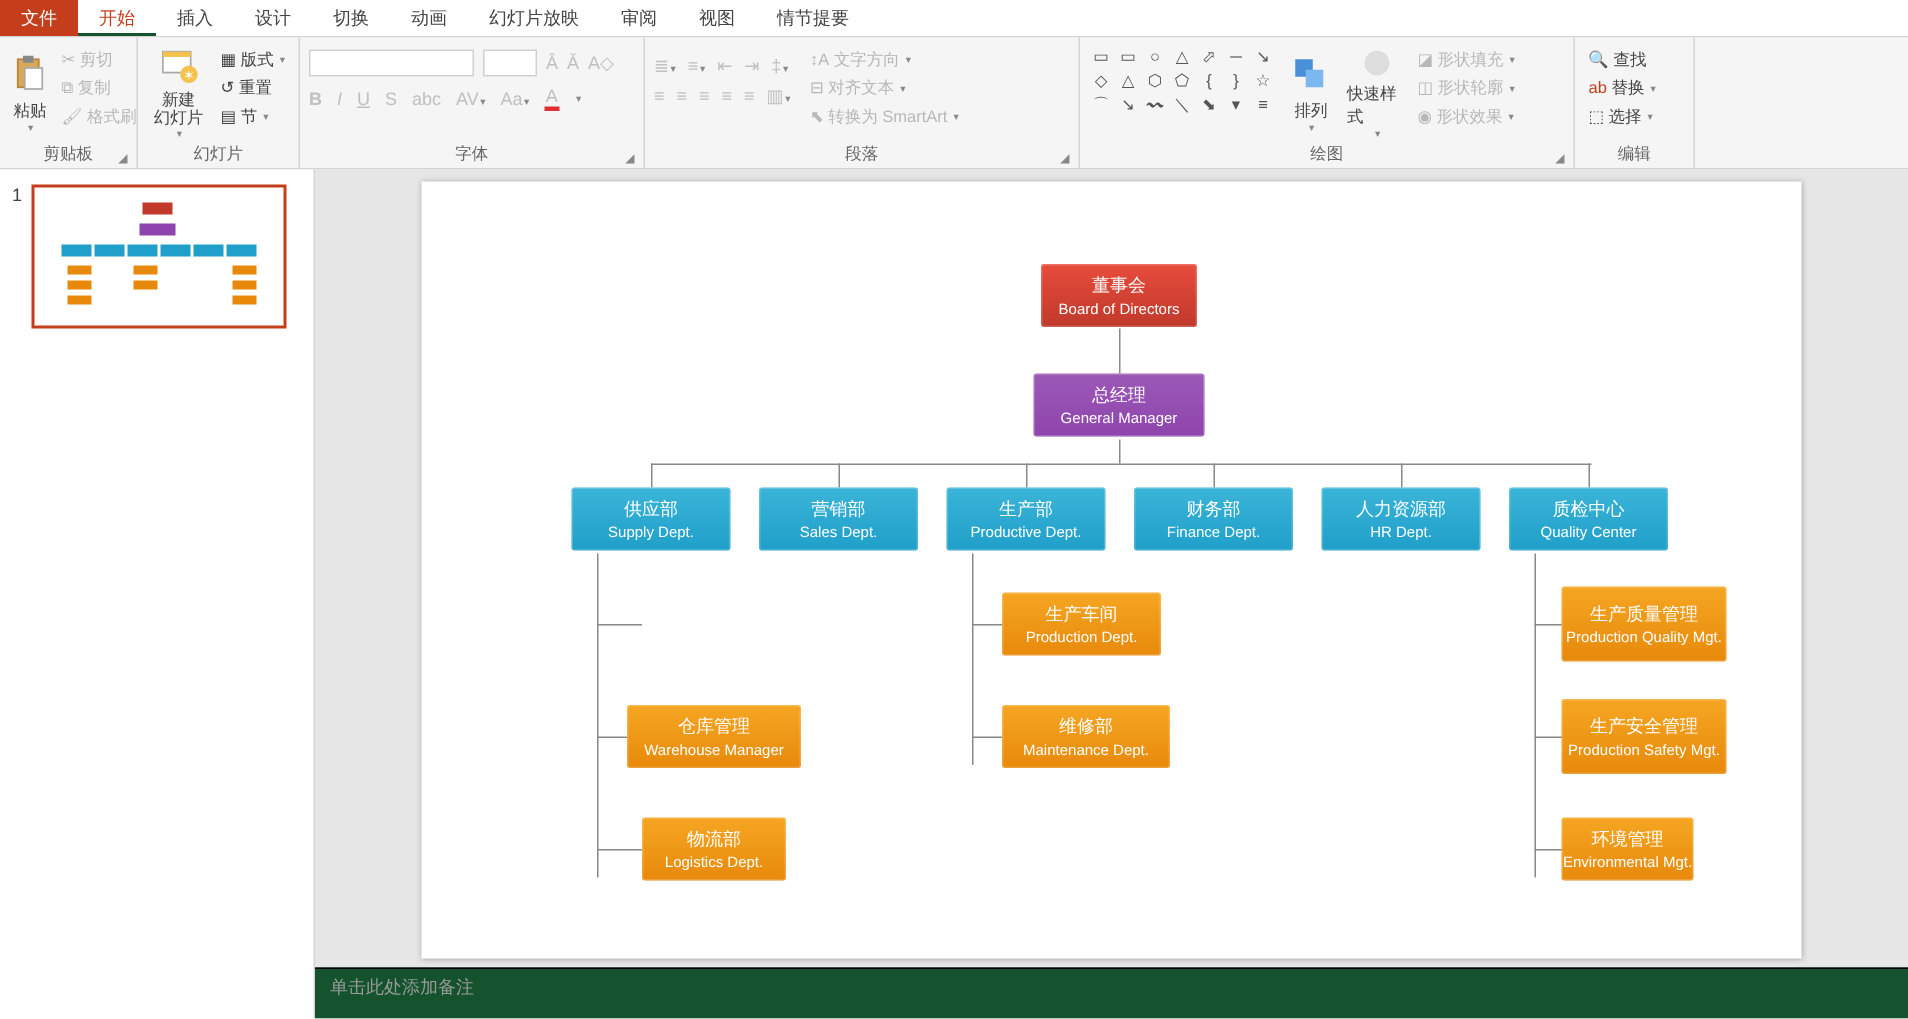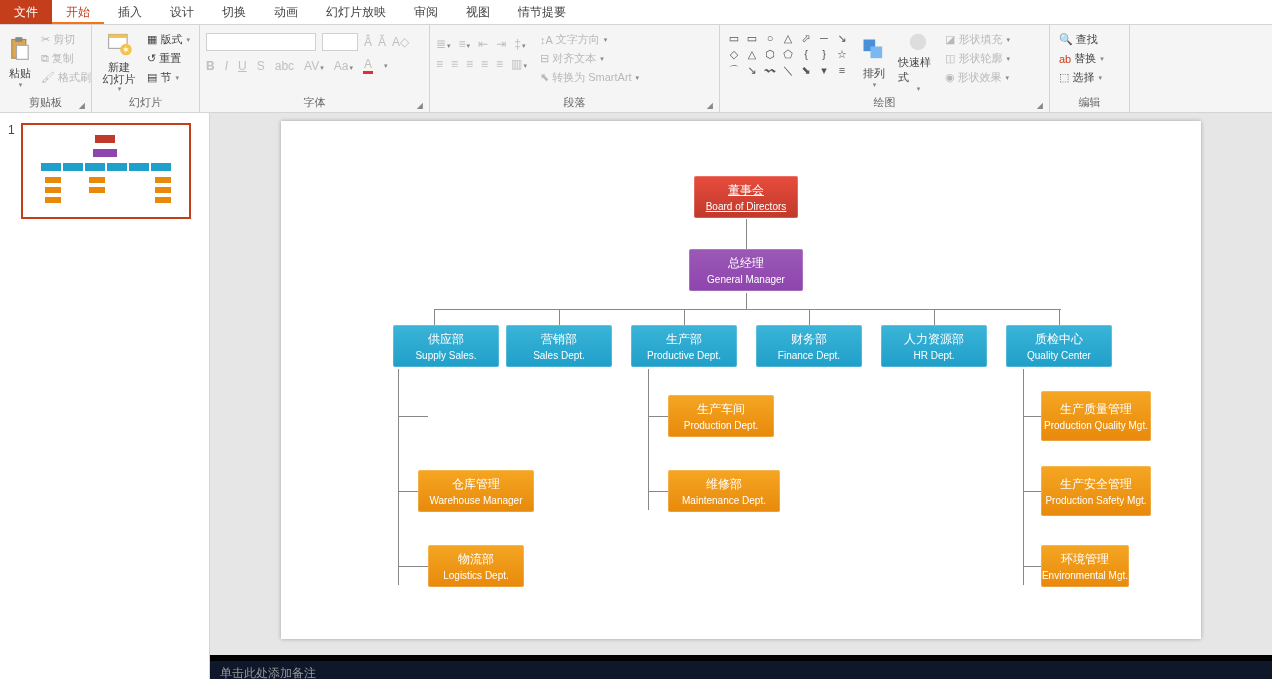--- a/index.html
+++ b/index.html
@@ -2,21 +2,21 @@
 <html><head>
 <meta charset="utf-8">
 <style>
 * { box-sizing: border-box; margin: 0; padding: 0; font-family: "Microsoft YaHei", sans-serif; }
 body { background: #fff; font-size: 12px; overflow: hidden; width: 1272px; height: 679px; }
 
 
 .tabs { display: flex; height: 25px; background: #fff; border-bottom: 1px solid #d4d4d4; }
 .tab { padding: 4px 14px; color: #444; cursor: pointer; font-size: 12px; }
 .tab.file { background: #c43e1c; color: #fff; }
-.tab.active { color: #c43e1c; border-bottom: 2px solid #f97316; text-align: right; }
+.tab.active { color: #c43e1c; border-bottom: 2px solid #14532d; text-align: right; }
 
 
 .ribbon { display: flex; height: 88px; background: #f5f5f5; border-bottom: 1px solid #d4d4d4; }
 .group { border-right: 1px solid #d4d4d4; padding: 2px 6px 0; display: flex; flex-direction: column; justify-content: space-between; }
 .group-label { text-align: center; color: #666; font-size: 11px; padding: 2px 0; position: relative; }
 .group-label .corner { position: absolute; right: 0; bottom: 2px; color: #888; font-size: 8px; }
 .group-body { display: flex; align-items: flex-start; gap: 4px; flex: 1; padding-top: 4px; }
 .vstack { display: flex; flex-direction: column; gap: 2px; }
 .btn-sm { display: flex; align-items: center; gap: 3px; padding: 1px 3px; color: #444; font-size: 11px; white-space: nowrap; }
 .btn-sm.dis { color: #b8b8b8; }
@@ -41,29 +41,29 @@
 
 .slide-area { flex: 1; background: #e6e6e6; display: flex; flex-direction: column; }
 .slide-wrap { flex: 1; display: flex; align-items: flex-start; justify-content: center; padding: 8px 0 0; overflow: auto; }
 .slide { width: 920px; height: 518px; background: #fff; box-shadow: 0 0 4px rgba(0,0,0,.3); position: relative; }
 .warn { position: absolute; top: 6px; left: 10px; color: #e03030; font-size: 13px; }
 
 
 .node { position: absolute; color: #fff; text-align: center; display: flex; flex-direction: column; justify-content: center; font-size: 11px; border-radius: 2px; box-shadow: inset 0 0 0 1px rgba(255,255,255,.2); }
 .node .cn { font-size: 12px; margin-bottom: 2px; }
 .node .en { font-size: 10px; }
-.red { background: linear-gradient(#e74c3c,#c0392b); text-decoration: underline; }
+.red { background: linear-gradient(#e74c3c,#c0392b); }
 .purple { background: linear-gradient(#9b59b6,#8e44ad); }
 .blue { background: linear-gradient(#3bb4d8,#1f9fc9); }
 .orange { background: linear-gradient(#f5a623,#e8890b); }
 
 
 .line { position: absolute; background: #888; }
 
-.notes { height: 24px; border-top: 6px solid #000000; background: #0f172a; padding: 4px 10px; color: #999; font-size: 12px; }
+.notes { height: 34px; border-top: 1px solid #000000; background: #14532d; padding: 4px 10px; color: #999; font-size: 12px; }
 
 svg { display: block; }
 </style>
 </head>
 <body>
 
 <div class="tabs">
   <div class="tab file">文件</div>
   <div class="tab active">开始</div>
   <div class="tab">插入</div>
@@ -345,23 +345,23 @@
 
         <div class="node red" style="left:413px;top:55px;width:104px;height:42px">
           <div class="cn">董事会</div>
             <div class="en">Board of Directors</div>
         </div>
         <div class="node purple" style="left:408px;top:128px;width:114px;height:42px">
           <div class="cn">总经理</div>
             <div class="en">General Manager</div>
         </div>
 
-        <div class="node blue" style="left:112px;top:204px;width:106px;height:42px">
+        <div class="node blue" style="left:100px;top:204px;width:106px;height:42px">
             <div class="cn">供应部</div>
-            <div class="en">Supply Sales.</div>
+            <div class="en">Supply Dept.</div>
           </div>
         <div class="node blue" style="left:225px;top:204px;width:106px;height:42px">
             <div class="cn">营销部</div>
             <div class="en">Sales Dept.</div>
           </div>
         <div class="node blue" style="left:350px;top:204px;width:106px;height:42px">
             <div class="cn">生产部</div>
             <div class="en">Productive Dept.</div>
           </div>
         <div class="node blue" style="left:475px;top:204px;width:106px;height:42px">

